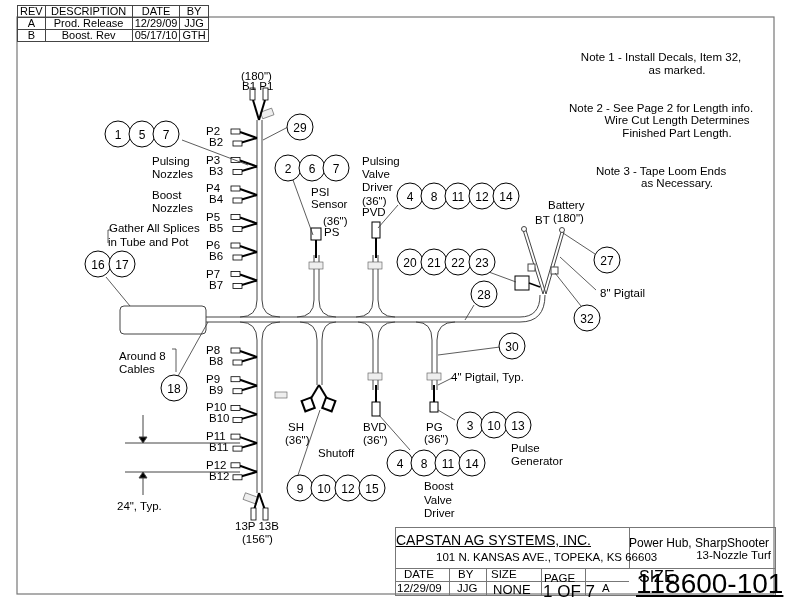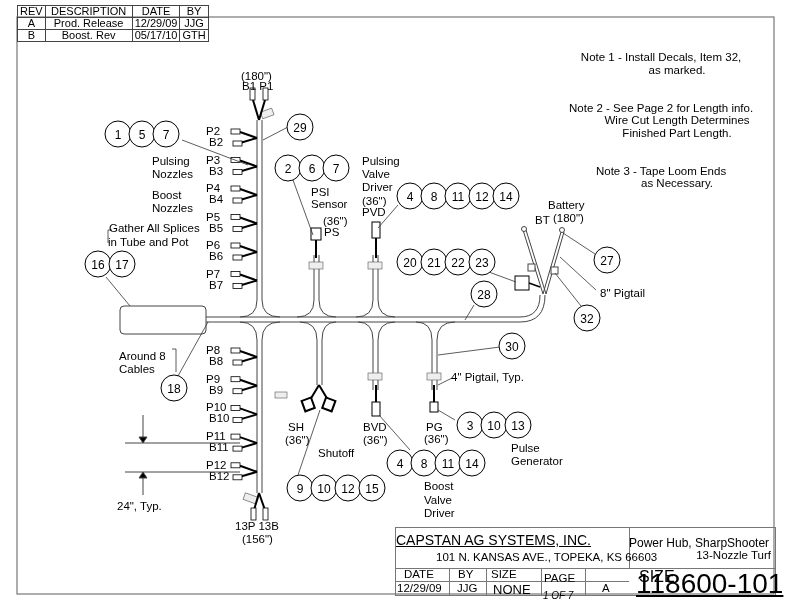--- a/index.html
+++ b/index.html
@@ -495,17 +495,17 @@
     <div style="left:145px;top:0;width:44px;height:27px;border-right:1px solid #777;"></div>
     <div style="left:0;top:13px;width:233px;border-top:1px solid #777;"></div>
     <div style="left:8px;top:0;font-size:11.5px;">DATE</div>
     <div style="left:62px;top:0;font-size:11.5px;">BY</div>
     <div style="left:95px;top:0;font-size:11.5px;">SIZE</div>
     <div style="left:148px;top:4px;font-size:11.5px;">PAGE</div>
     <div style="left:198px;top:0;font-size:16px;margin-left:45px;">SIZE</div>
     <div style="left:1px;top:14px;font-size:11.5px;">12/29/09</div>
     <div style="left:61px;top:14px;font-size:11.5px;">JJG</div>
     <div style="left:97px;top:14px;font-size:13px;">NONE</div>
-    <div style="left:147px;top:22px;font-size:10px;font-style:italic;">1 OF 7</div>
+    <div style="left:147px;top:14px;font-size:17px;">1 OF 7</div>
     <div style="left:206px;top:14px;font-size:11.5px;">A</div>
   </div>
   <div style="left:240px;top:40px;font-size:28px;text-decoration:underline;">118600-101</div>
 </div>
 
 </body></html>

